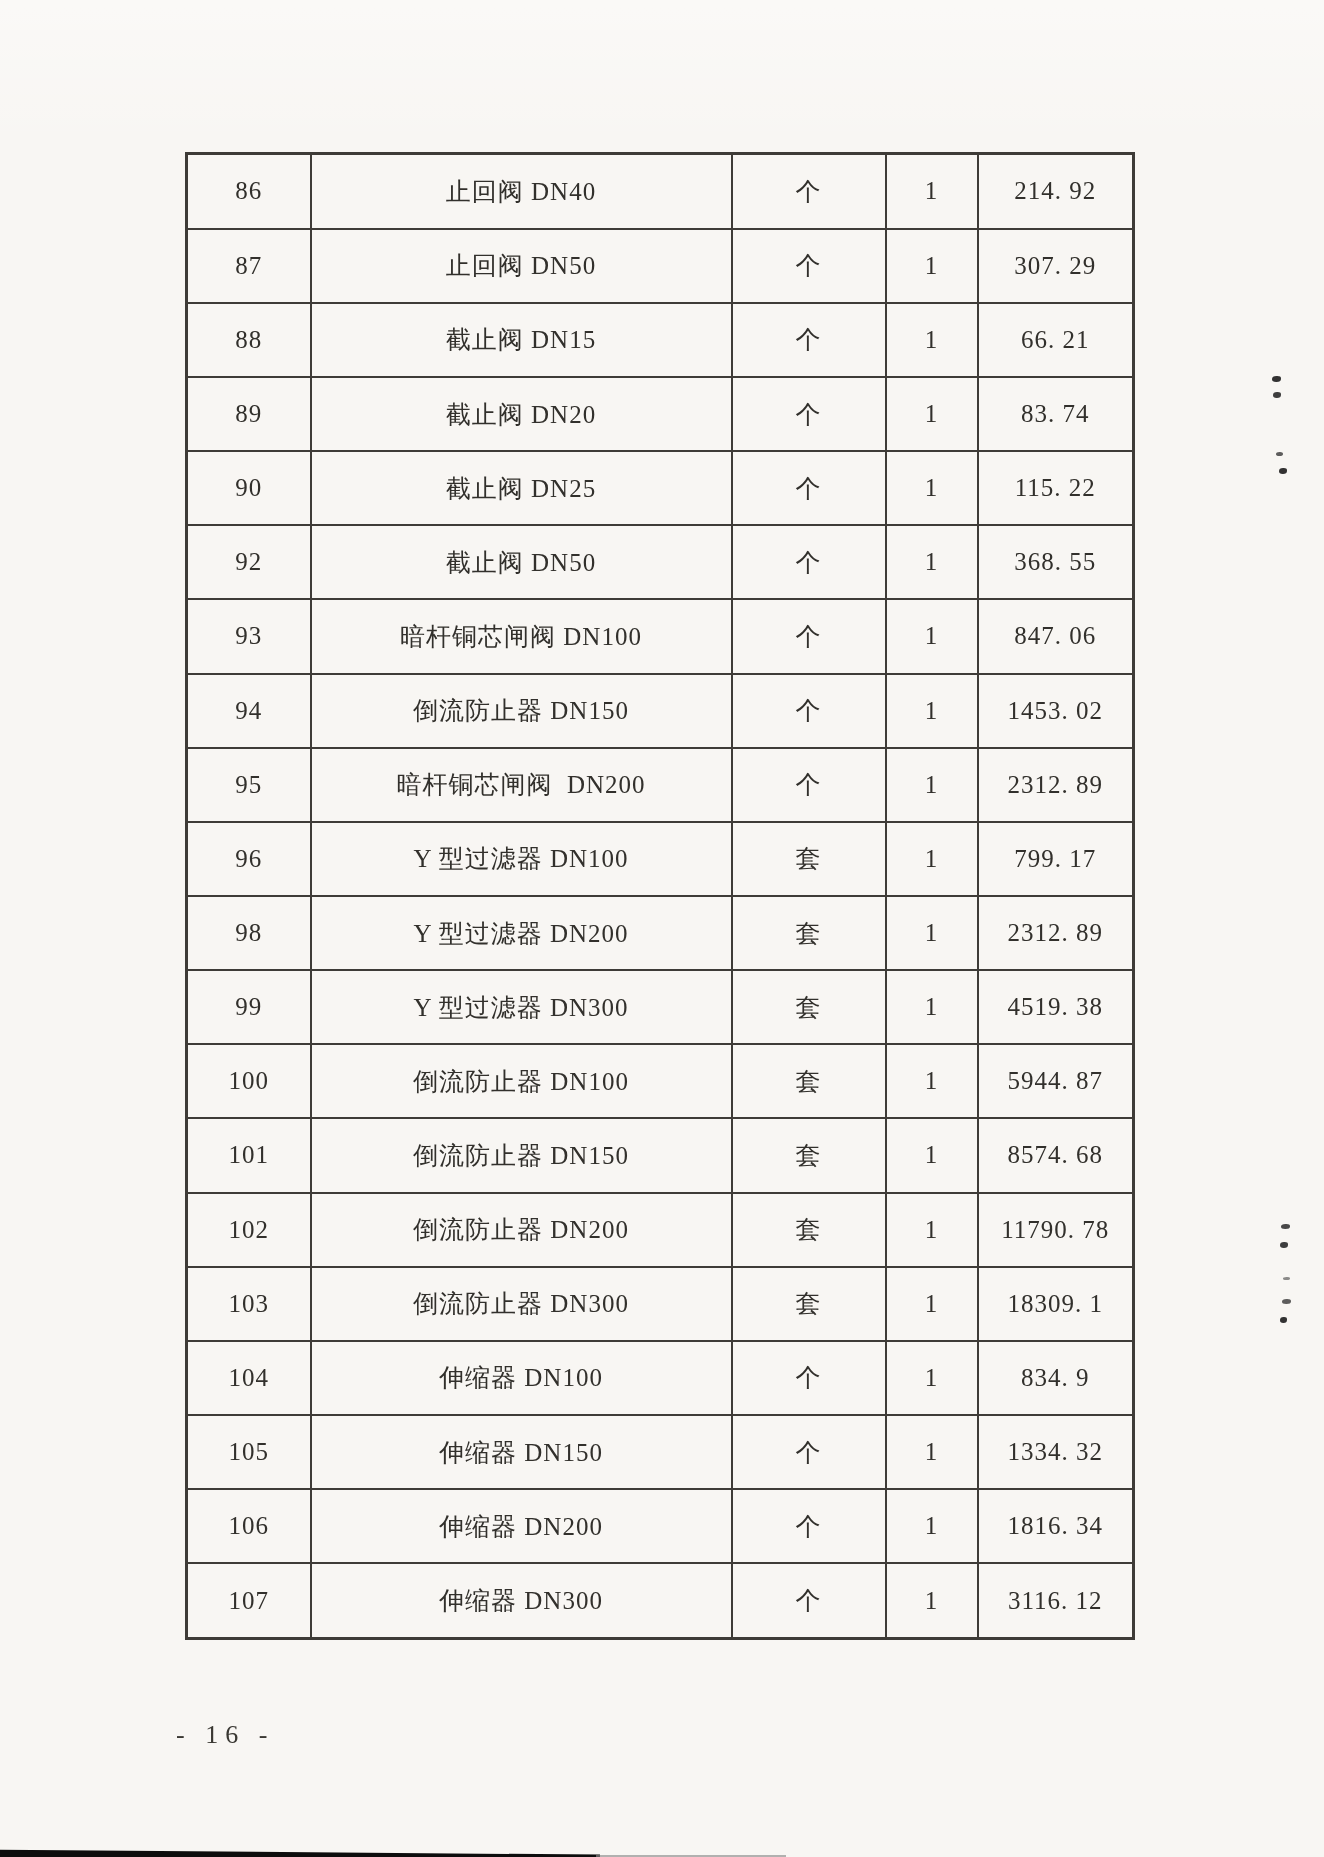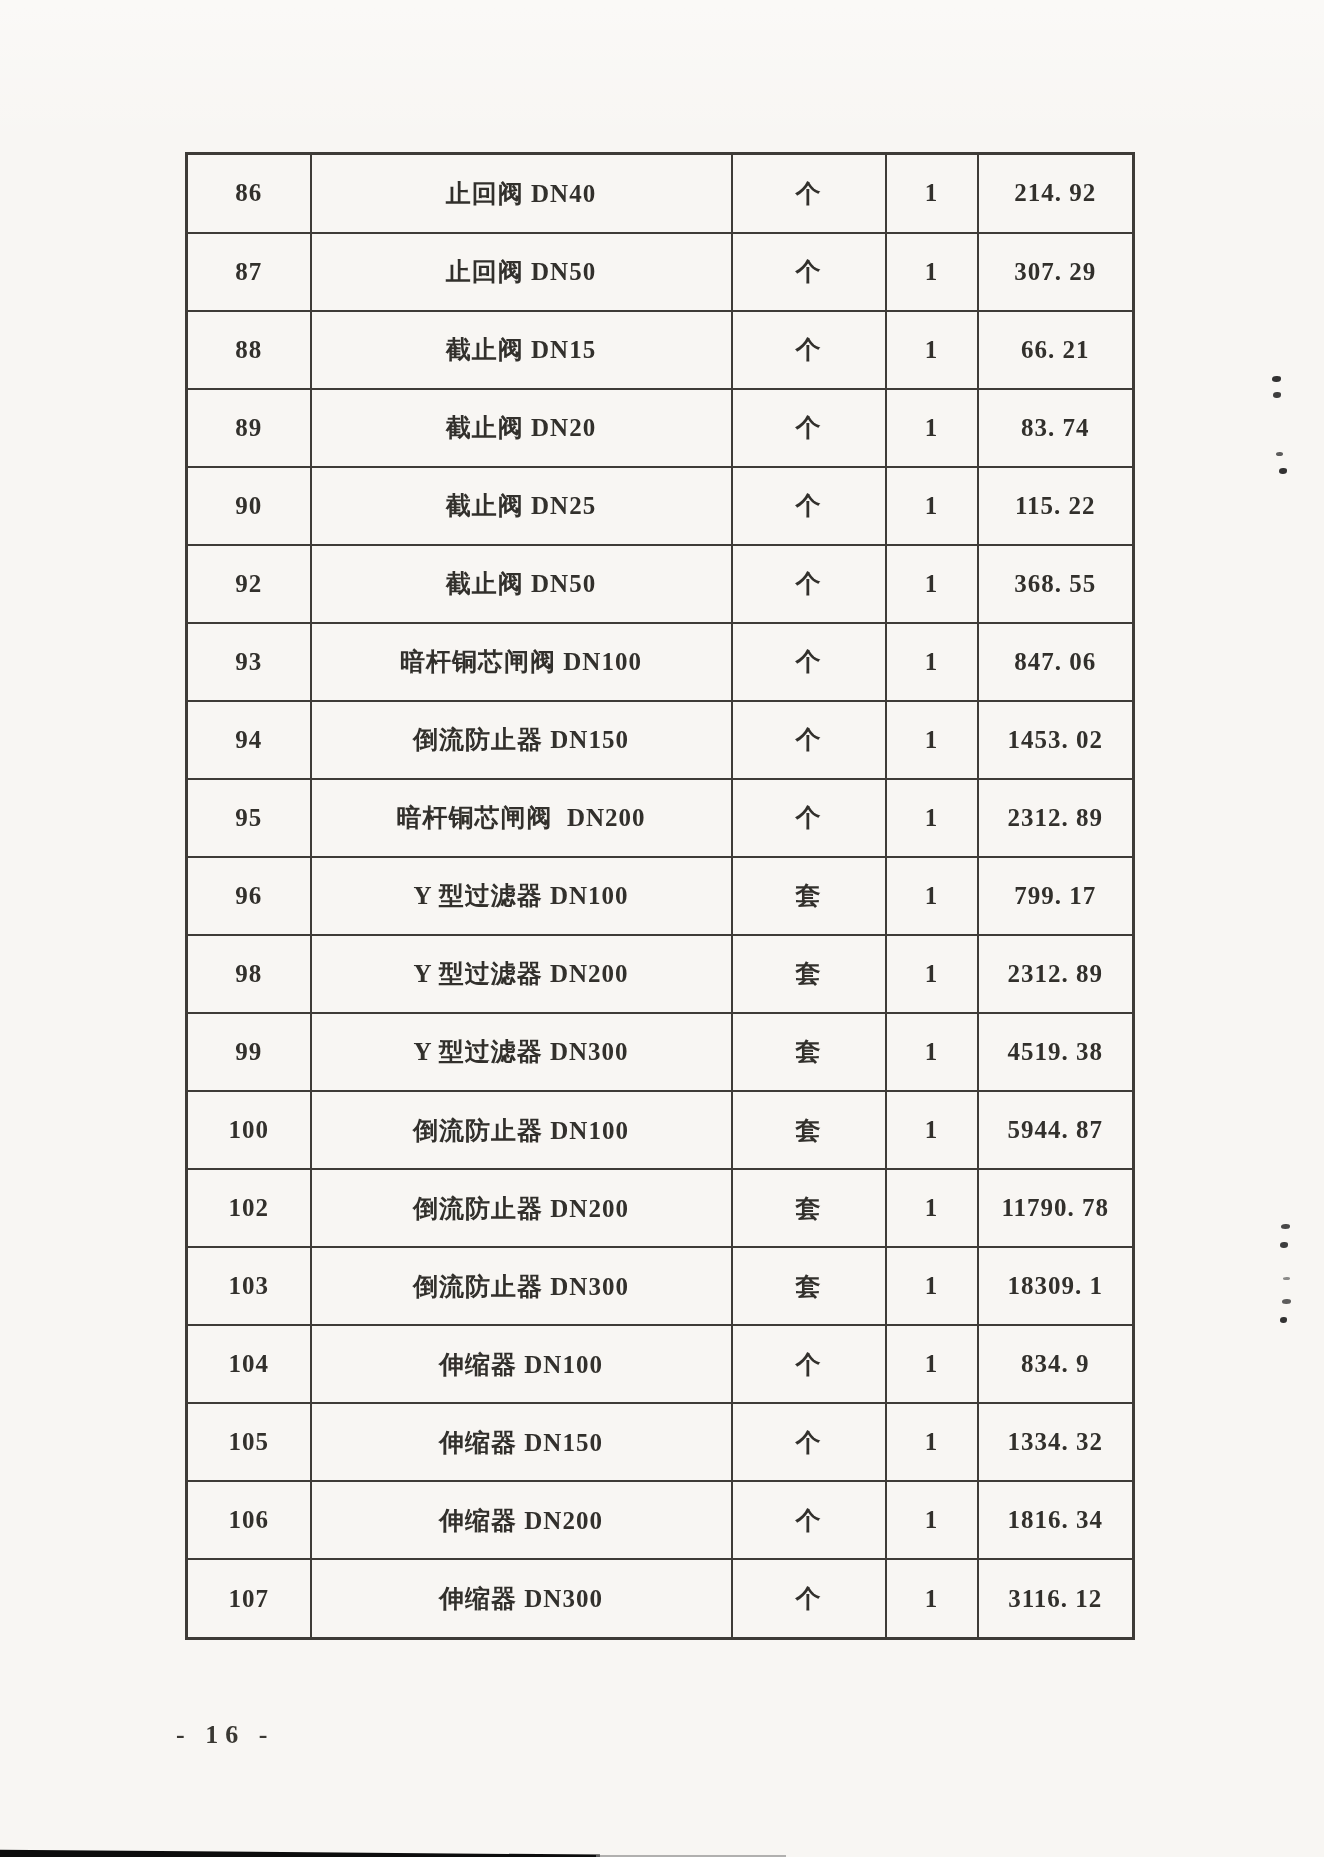--- a/index.html
+++ b/index.html
@@ -16,21 +16,20 @@
     font-family:"Liberation Serif","DejaVu Serif",serif;
     color:var(--ink);
     overflow:hidden;
     position:relative;
   }
   .page{
     position:absolute;inset:0;
     background:
       linear-gradient(180deg, rgba(255,255,255,.35) 0%, rgba(255,255,255,0) 8%),
       var(--paper);
-    font-weight: bold;
   }
   table.price-table{
     position:absolute;
     left:185px;top:152px;
     width:947px;height:1488px;
     border-collapse:collapse;
     table-layout:fixed;
   }
   table.price-table, table.price-table td{
     border:2.5px solid var(--line);
@@ -171,20 +170,27 @@
           <td class="cell-unit">套</td>
           <td class="cell-qty">1</td>
           <td class="cell-price">4519. 38</td>
         </tr>
         <tr>
           <td class="cell-no">100</td>
           <td class="cell-name">倒流防止器 DN100</td>
           <td class="cell-unit">套</td>
           <td class="cell-qty">1</td>
           <td class="cell-price">5944. 87</td>
+        </tr>
+        <tr>
+          <td class="cell-no">101</td>
+          <td class="cell-name">倒流防止器 DN150</td>
+          <td class="cell-unit">套</td>
+          <td class="cell-qty">1</td>
+          <td class="cell-price">8574. 68</td>
         </tr>
         <tr>
           <td class="cell-no">102</td>
           <td class="cell-name">倒流防止器 DN200</td>
           <td class="cell-unit">套</td>
           <td class="cell-qty">1</td>
           <td class="cell-price">11790. 78</td>
         </tr>
         <tr>
           <td class="cell-no">103</td>

